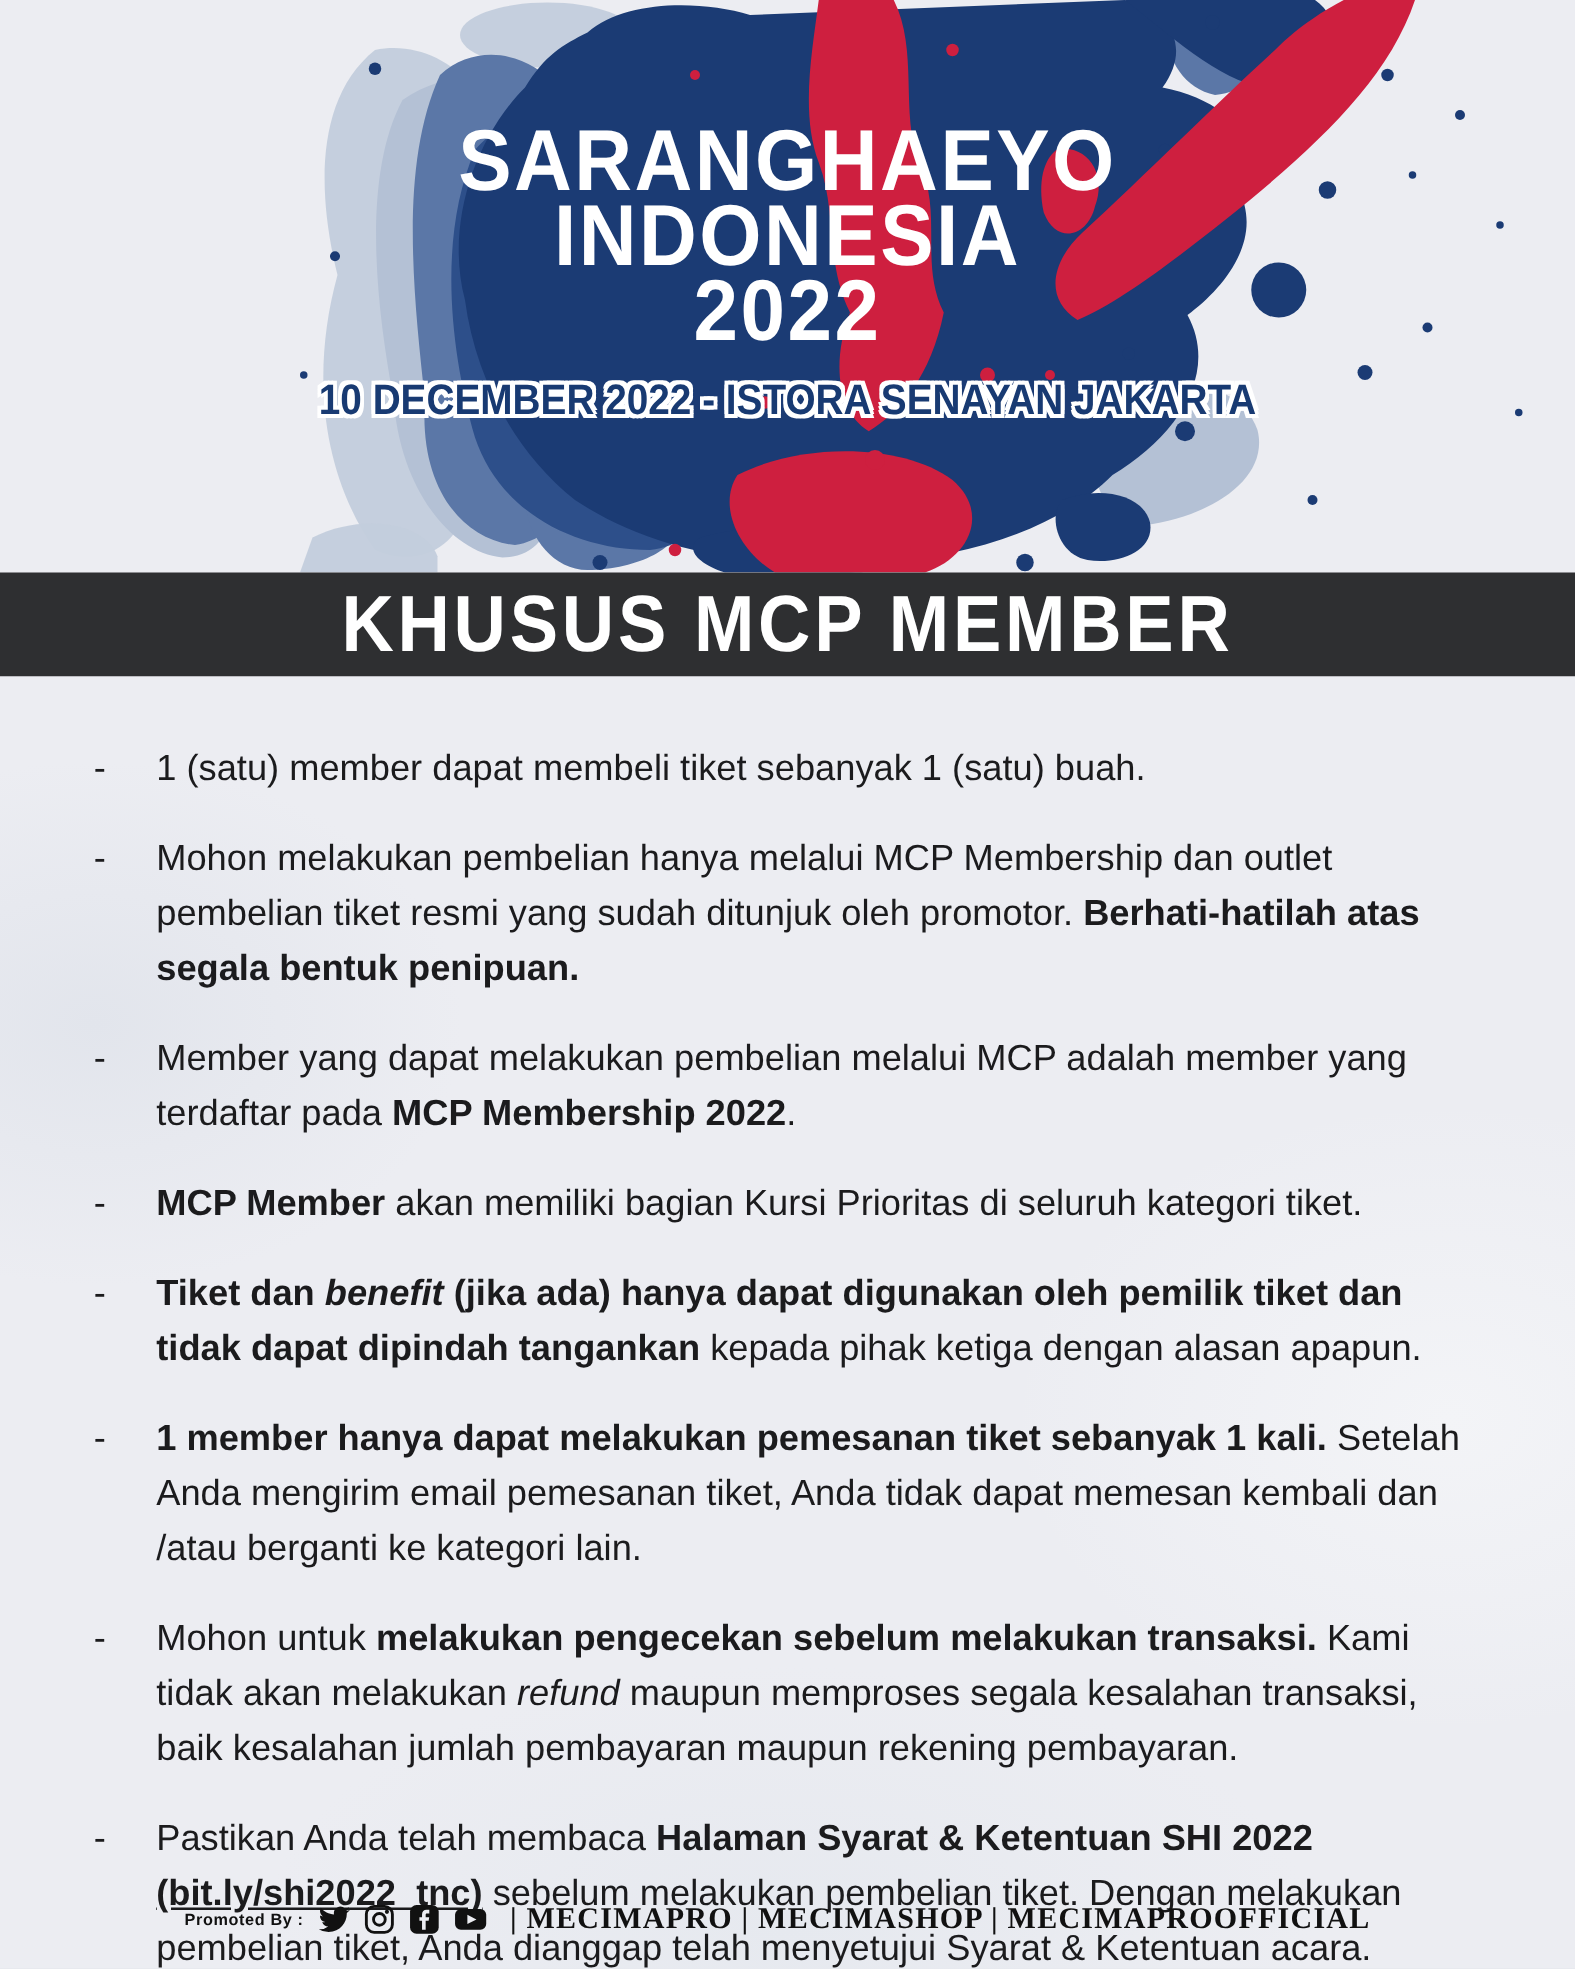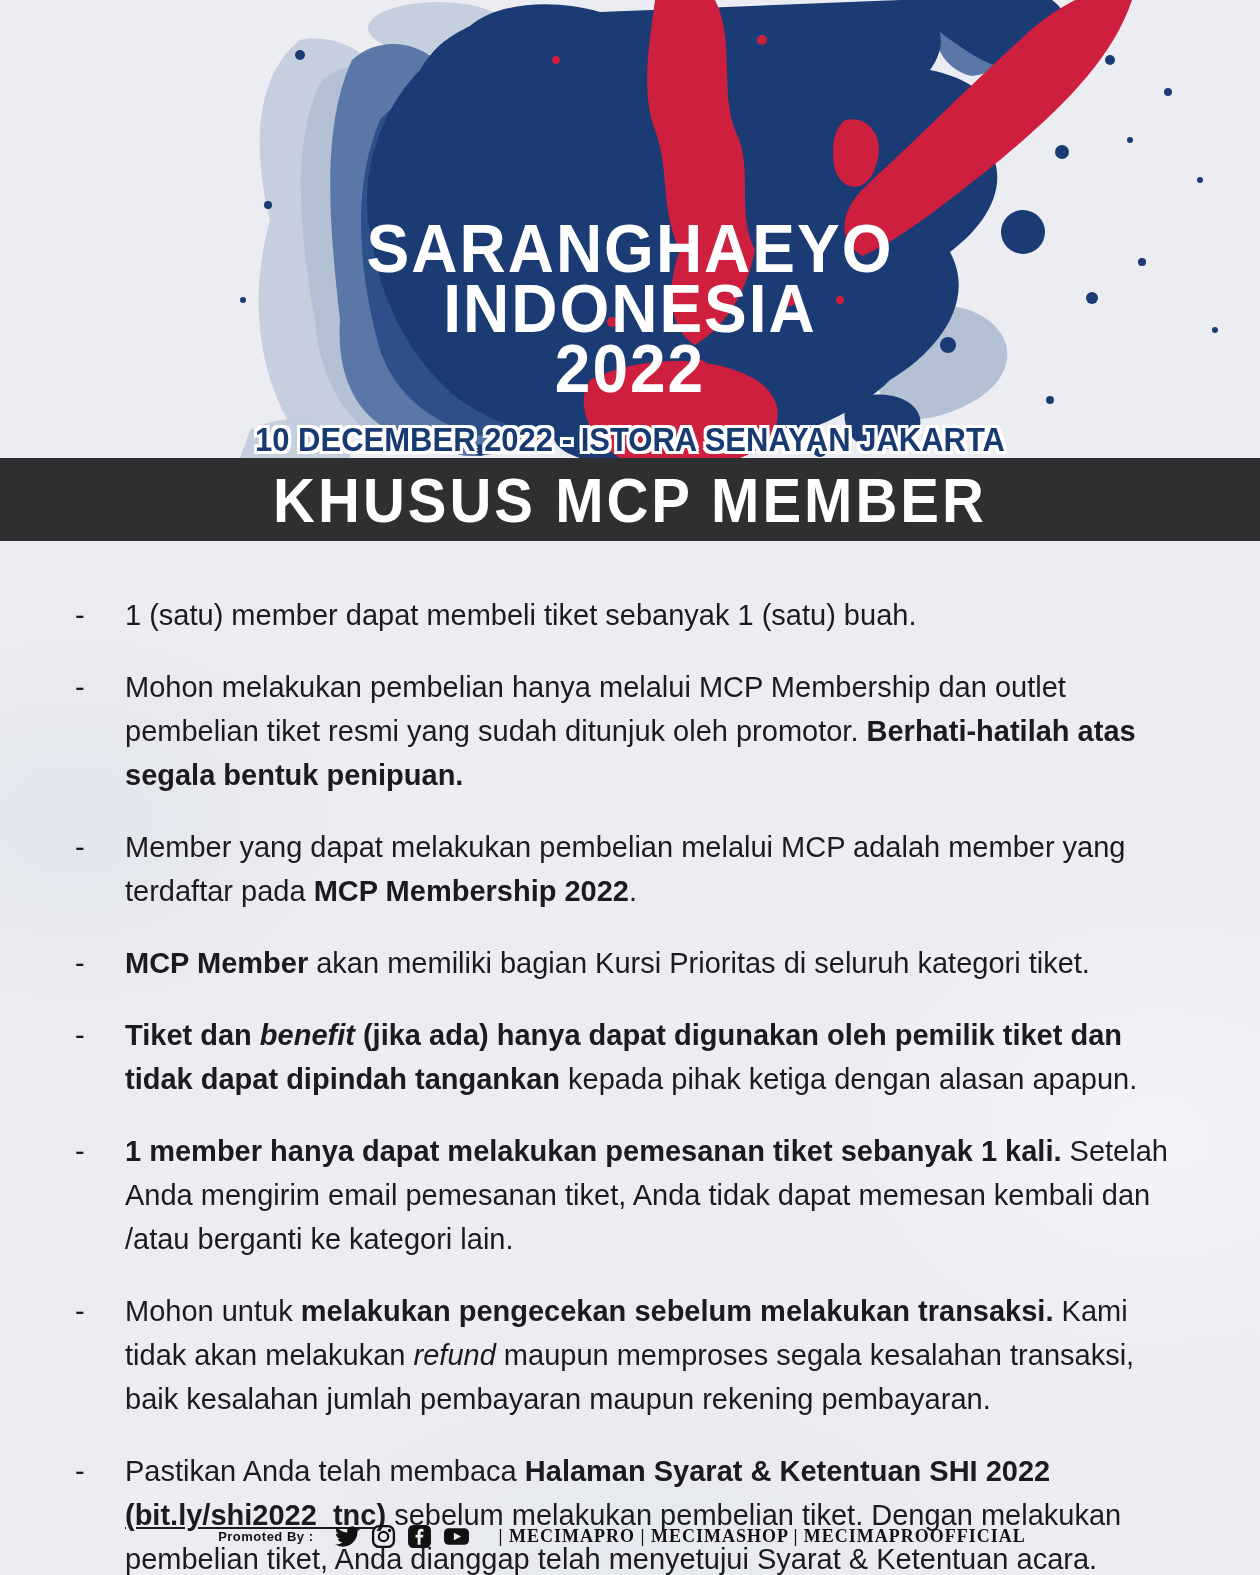--- a/index.html
+++ b/index.html
@@ -16,21 +16,21 @@
     font-family:"Liberation Sans","DejaVu Sans",sans-serif;
     color:#1b1b1d;
   }
 
   
   .header{position:relative;height:458px;overflow:hidden;}
   .splash{position:absolute;inset:0;}
   .header-text{
     position:absolute;inset:0;
     display:flex;flex-direction:column;align-items:center;
-    padding-top:96px;text-align:center;justify-content:flex-end;
+    padding-top:96px;text-align:center;
   }
   .title-line{
     color:#fff;font-weight:700;font-size:64px;line-height:60px;
     letter-spacing:2px;transform:scaleY(1.08);transform-origin:center top;
   }
   .subtitle-kr{
     margin-top:26px;color:#fff;font-weight:700;font-size:31px;letter-spacing:2px;
     font-family:"DejaVu Sans","Liberation Sans",sans-serif;
   }
   .date-line{
@@ -63,29 +63,29 @@
     max-width:1075px;
   }
   .rule .dash{position:absolute;left:0;top:0;}
   .rule .b{font-weight:700;}
   .rule .i{font-style:italic;}
   .rule .u{text-decoration:underline;}
 
   
   .footer{
     position:absolute;left:0;right:16px;bottom:26px;
-    display:flex;align-items:center;justify-content:center;gap:22px;
+    display:flex;align-items:center;justify-content:center;gap:12px;
   }
   .promoted{font-size:13px;font-weight:700;letter-spacing:.5px;color:#111;}
   .brand{display:flex;align-items:center;gap:4px;margin-right:40px;}
   .brand-name{font-size:19px;font-weight:700;letter-spacing:1px;color:#111;}
   .socials{display:flex;align-items:center;gap:11px;}
   .handles{
     font-family:"Liberation Serif","DejaVu Serif",serif;
-    font-weight:700;font-size:18px;letter-spacing:1px;color:#111;
+    font-weight:700;font-size:24px;letter-spacing:1px;color:#111;
     margin-left:6px;white-space:nowrap;
   }
 </style>
 </head>
 <body>
 
 <div class="poster">
 
   <div class="header">
     <svg class="splash" viewBox="0 0 1260 458" preserveAspectRatio="none" aria-hidden="true">

